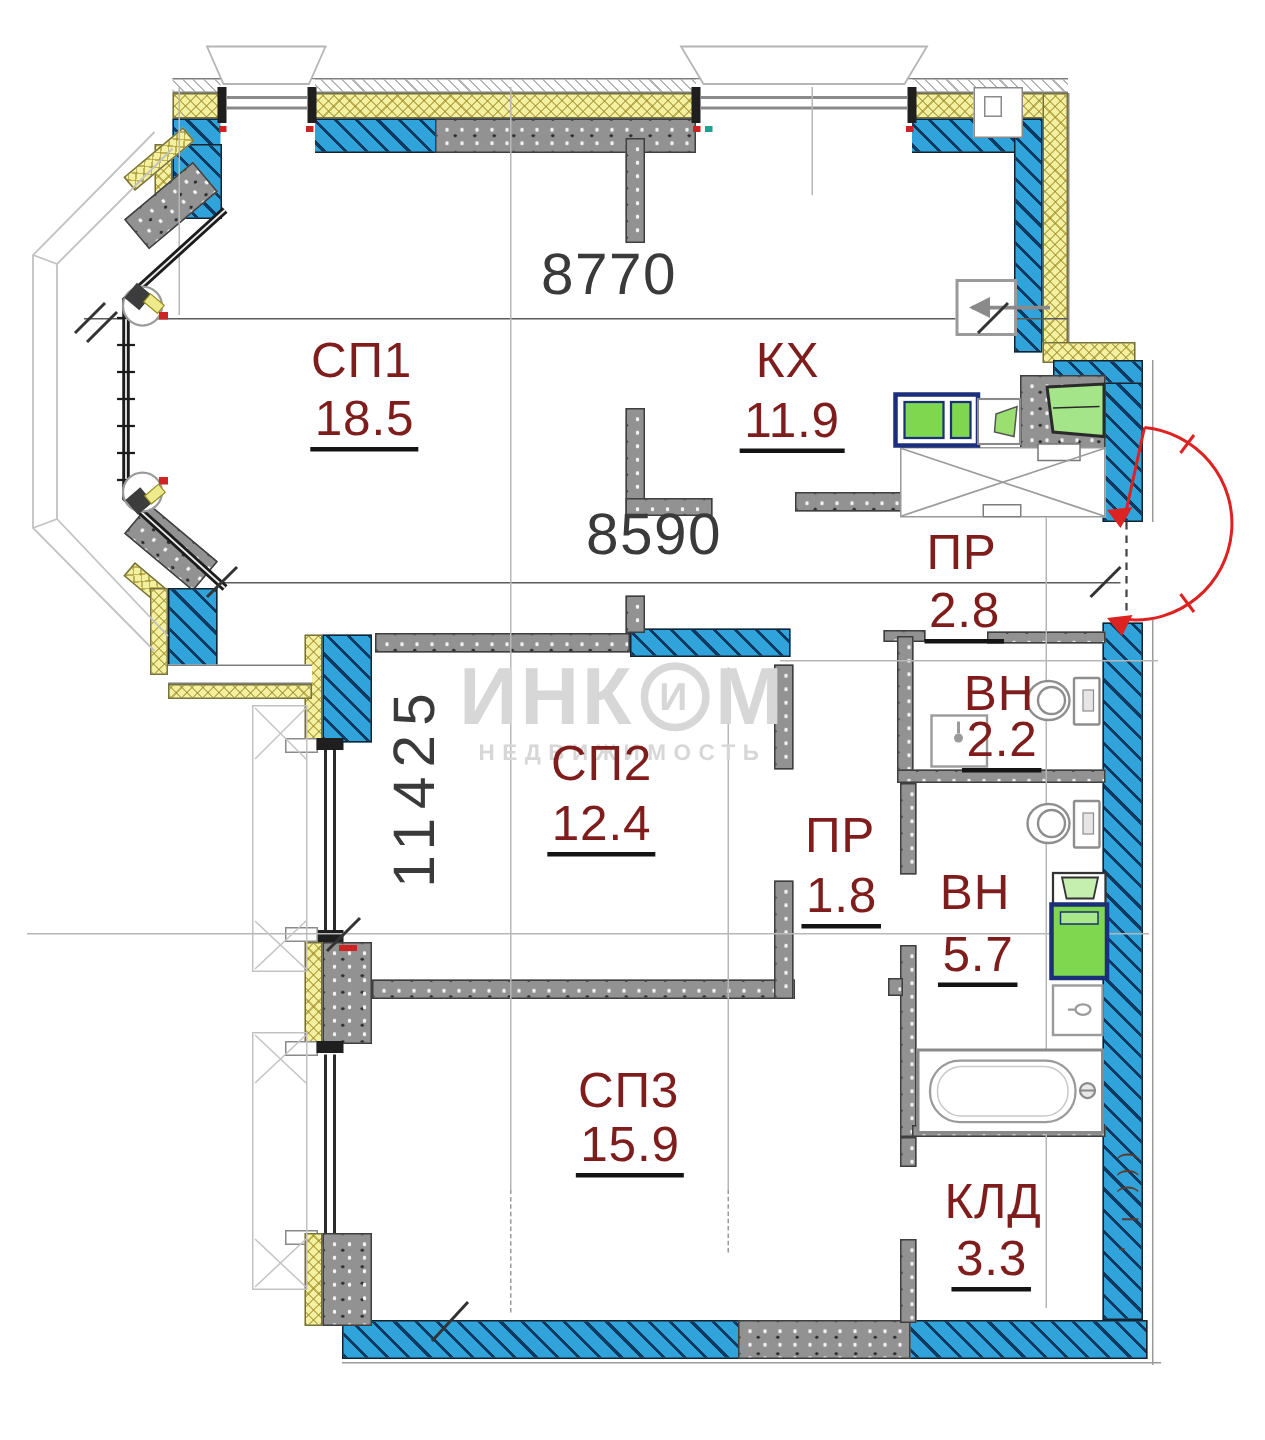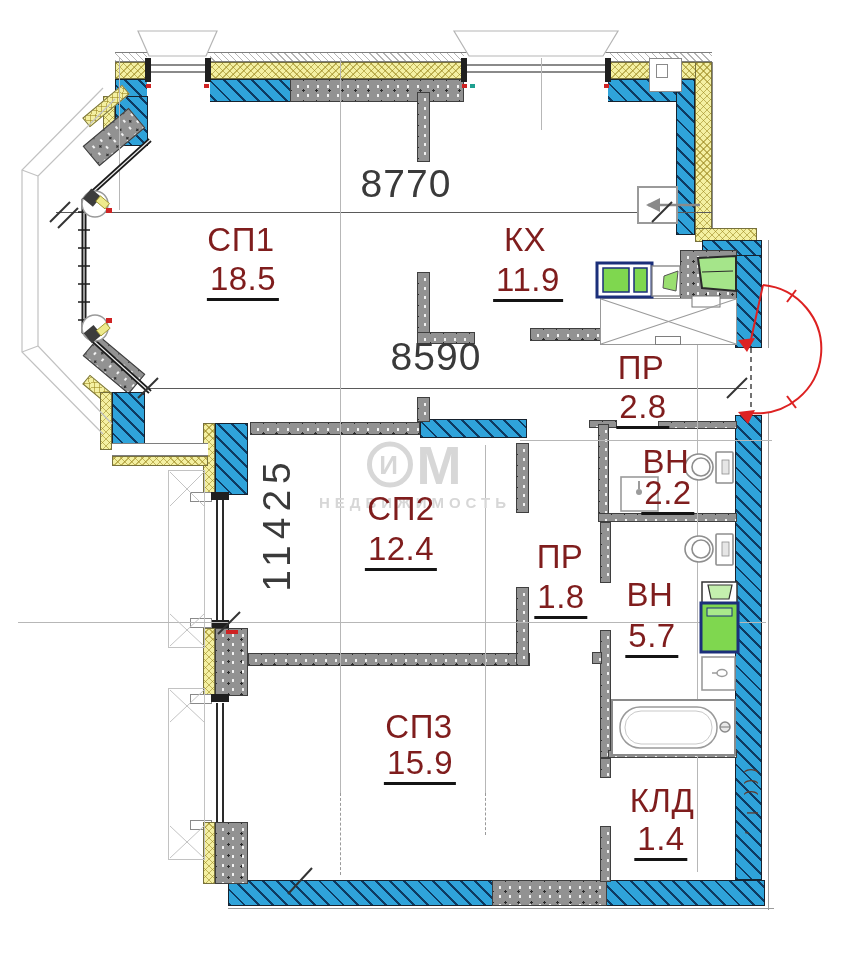--- a/index.html
+++ b/index.html
@@ -55,20 +55,21 @@
 svg.overlay{position:absolute;left:0;top:0;z-index:30;pointer-events:none}
 .fix{z-index:20}
 </style>
 </head>
 <body>
 
 <div id="plan">
 
   <div id="wm">
     <div class="row1">
+      <span>ИНК</span>
         <span class="logo">И</span>
         <span>М</span>
     </div>
     <div class="row2">НЕДВИЖИМОСТЬ</div>
   </div>
 
   <div class="abs clad" style="left:115px;top:52px;width:597px;height:10px"></div>
   <div class="abs yellow" style="left:115px;top:62px;width:597px;height:17px"></div>
   <div class="abs blue" style="left:115px;top:79px;width:597px;height:23px"></div>
   <div class="abs gray" style="left:290px;top:79px;width:174px;height:23px"></div>
@@ -337,21 +338,21 @@
   <div class="room-name" style="left:560px;top:557px">ПР</div>
   <div class="room-area" style="left:561px;top:597px"><span>1.8</span></div>
 
   <div class="room-name" style="left:650px;top:595px">ВН</div>
   <div class="room-area" style="left:652px;top:636px"><span>5.7</span></div>
 
   <div class="room-name" style="left:419px;top:727px">СП3</div>
   <div class="room-area" style="left:420px;top:763px"><span>15.9</span></div>
 
   <div class="room-name" style="left:662px;top:801px">КЛД</div>
-  <div class="room-area" style="left:661px;top:839px"><span>1.4</span></div>
+  <div class="room-area" style="left:661px;top:839px"><span>3.3</span></div>
 
   <div class="dim-text" style="left:406px;top:184px">8770</div>
   <div class="dim-text" style="left:436px;top:357px">8590</div>
   <div class="dim-text vert" style="left:277px;top:524px">11425</div>
 
   <div id="edge-glyphs">((( l ,</div>
 
 </div>
 
 </body></html>

